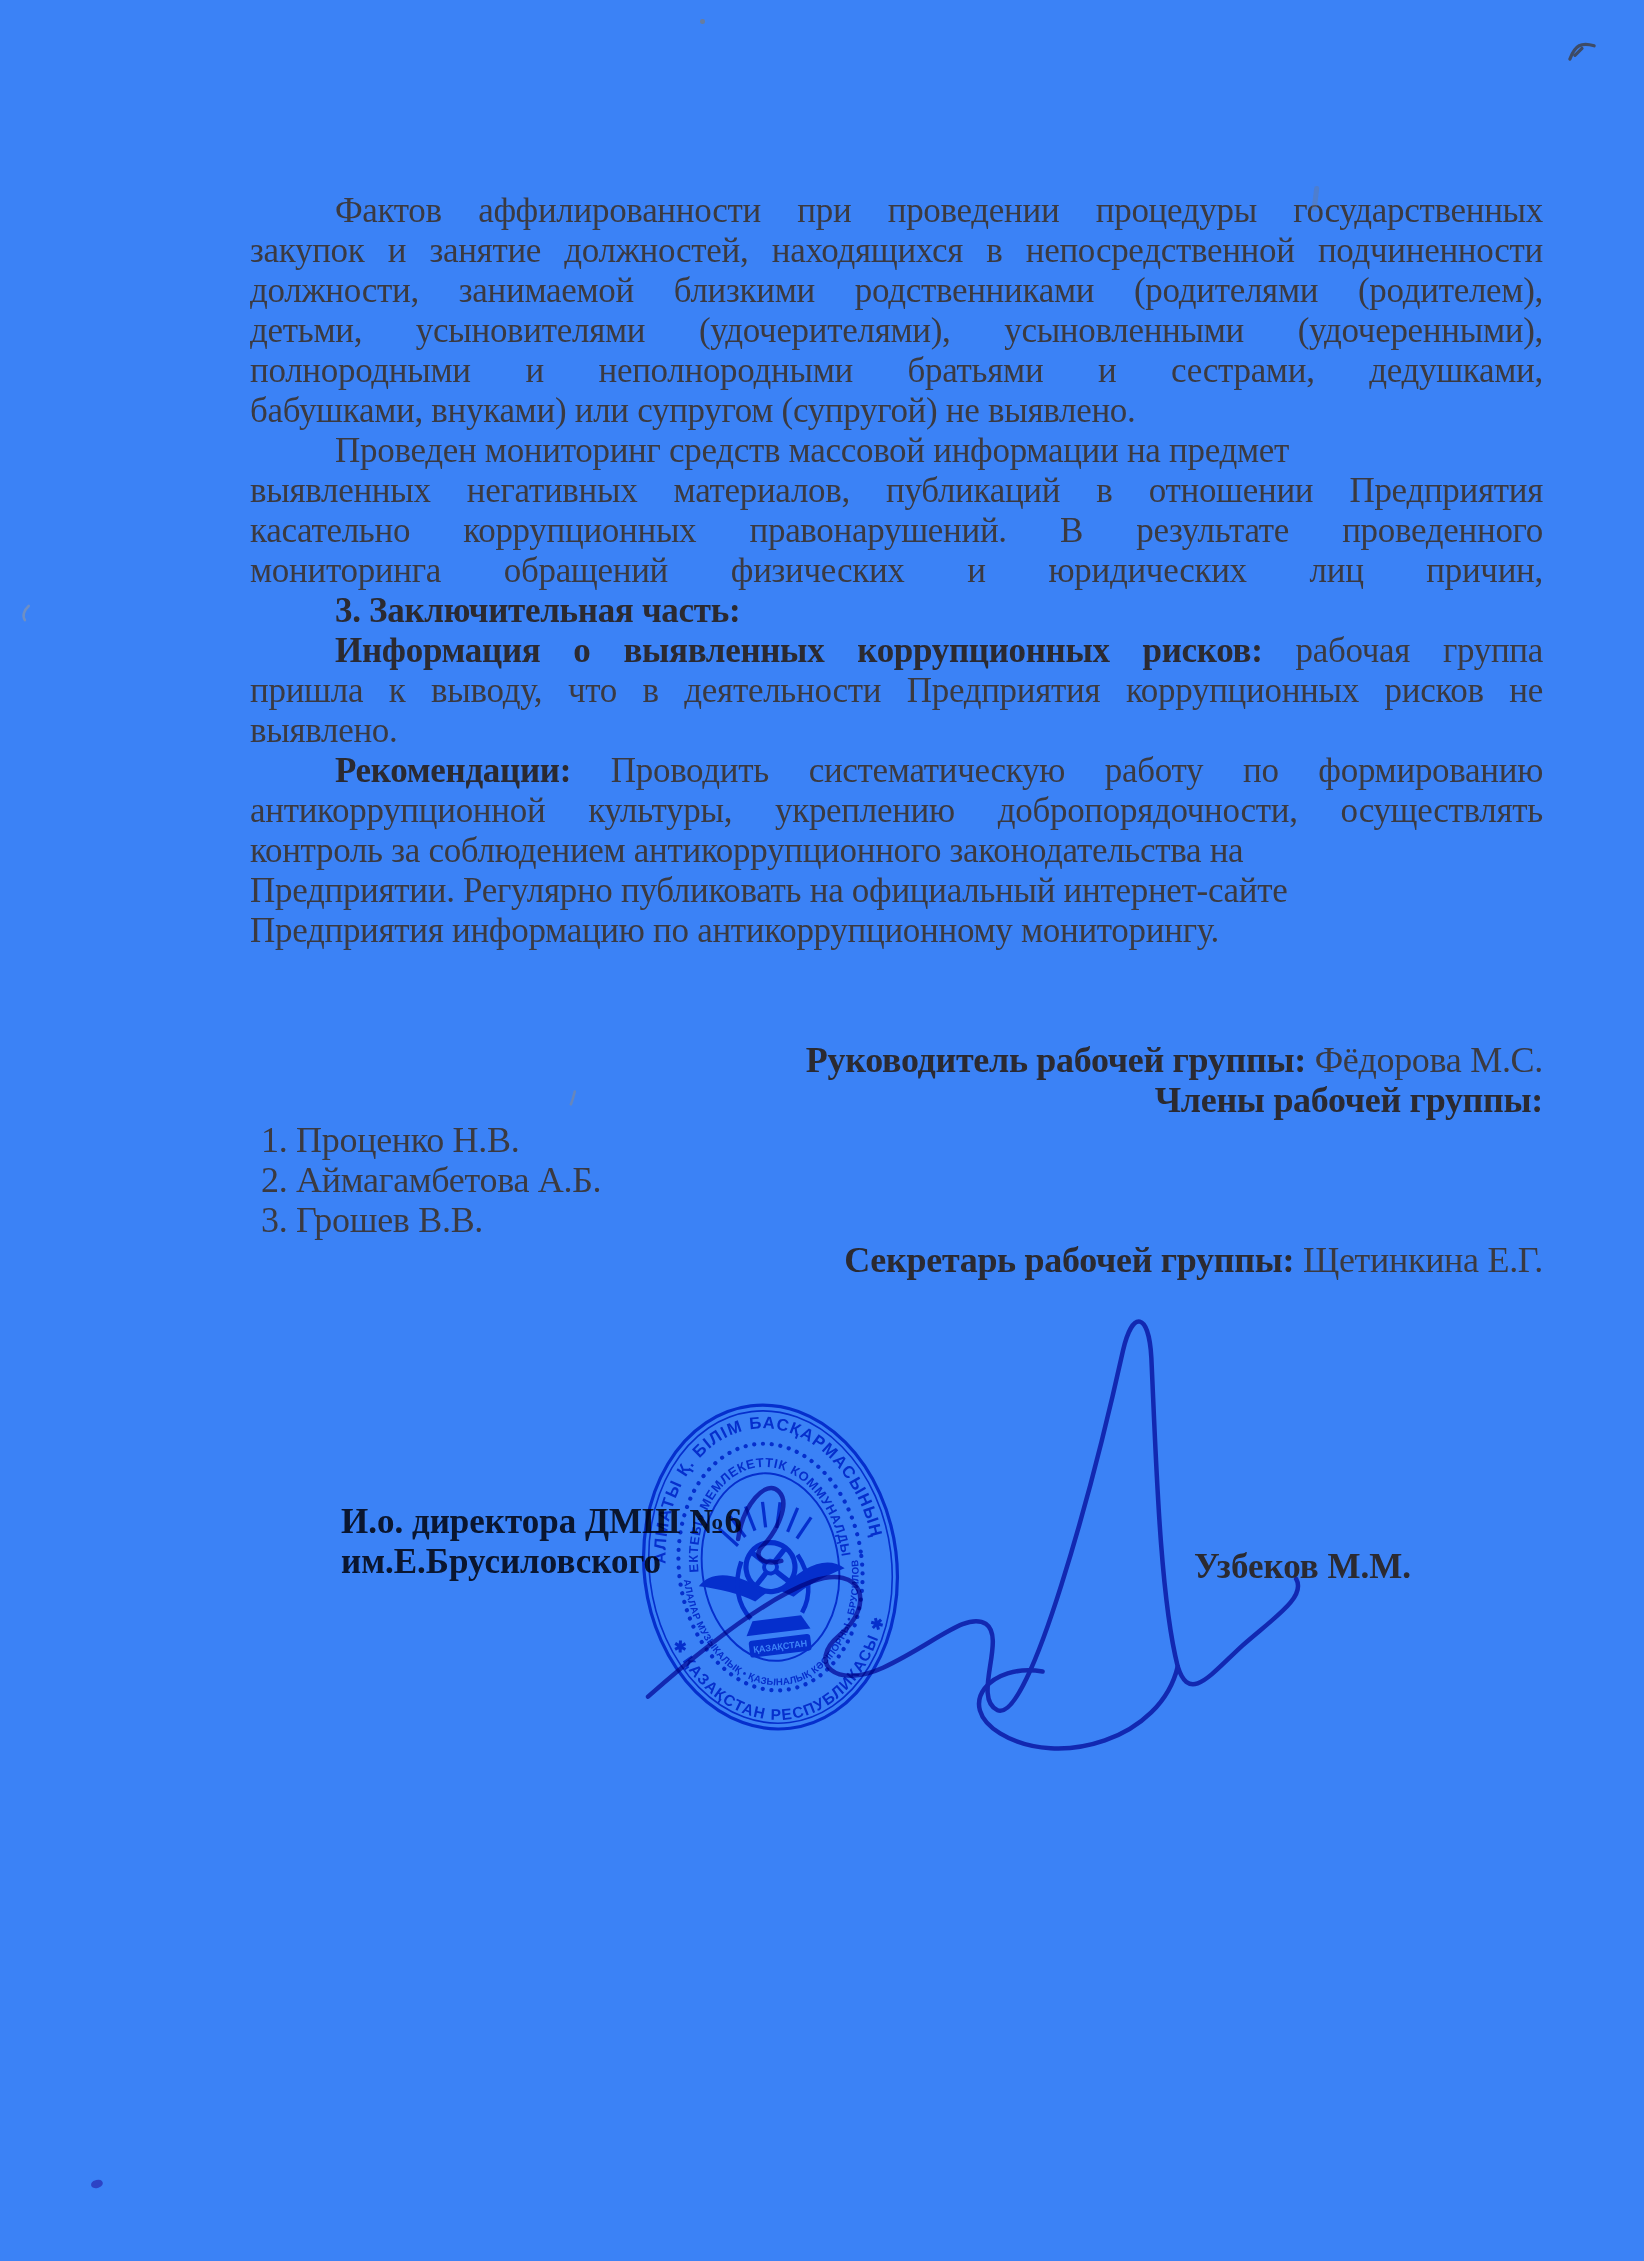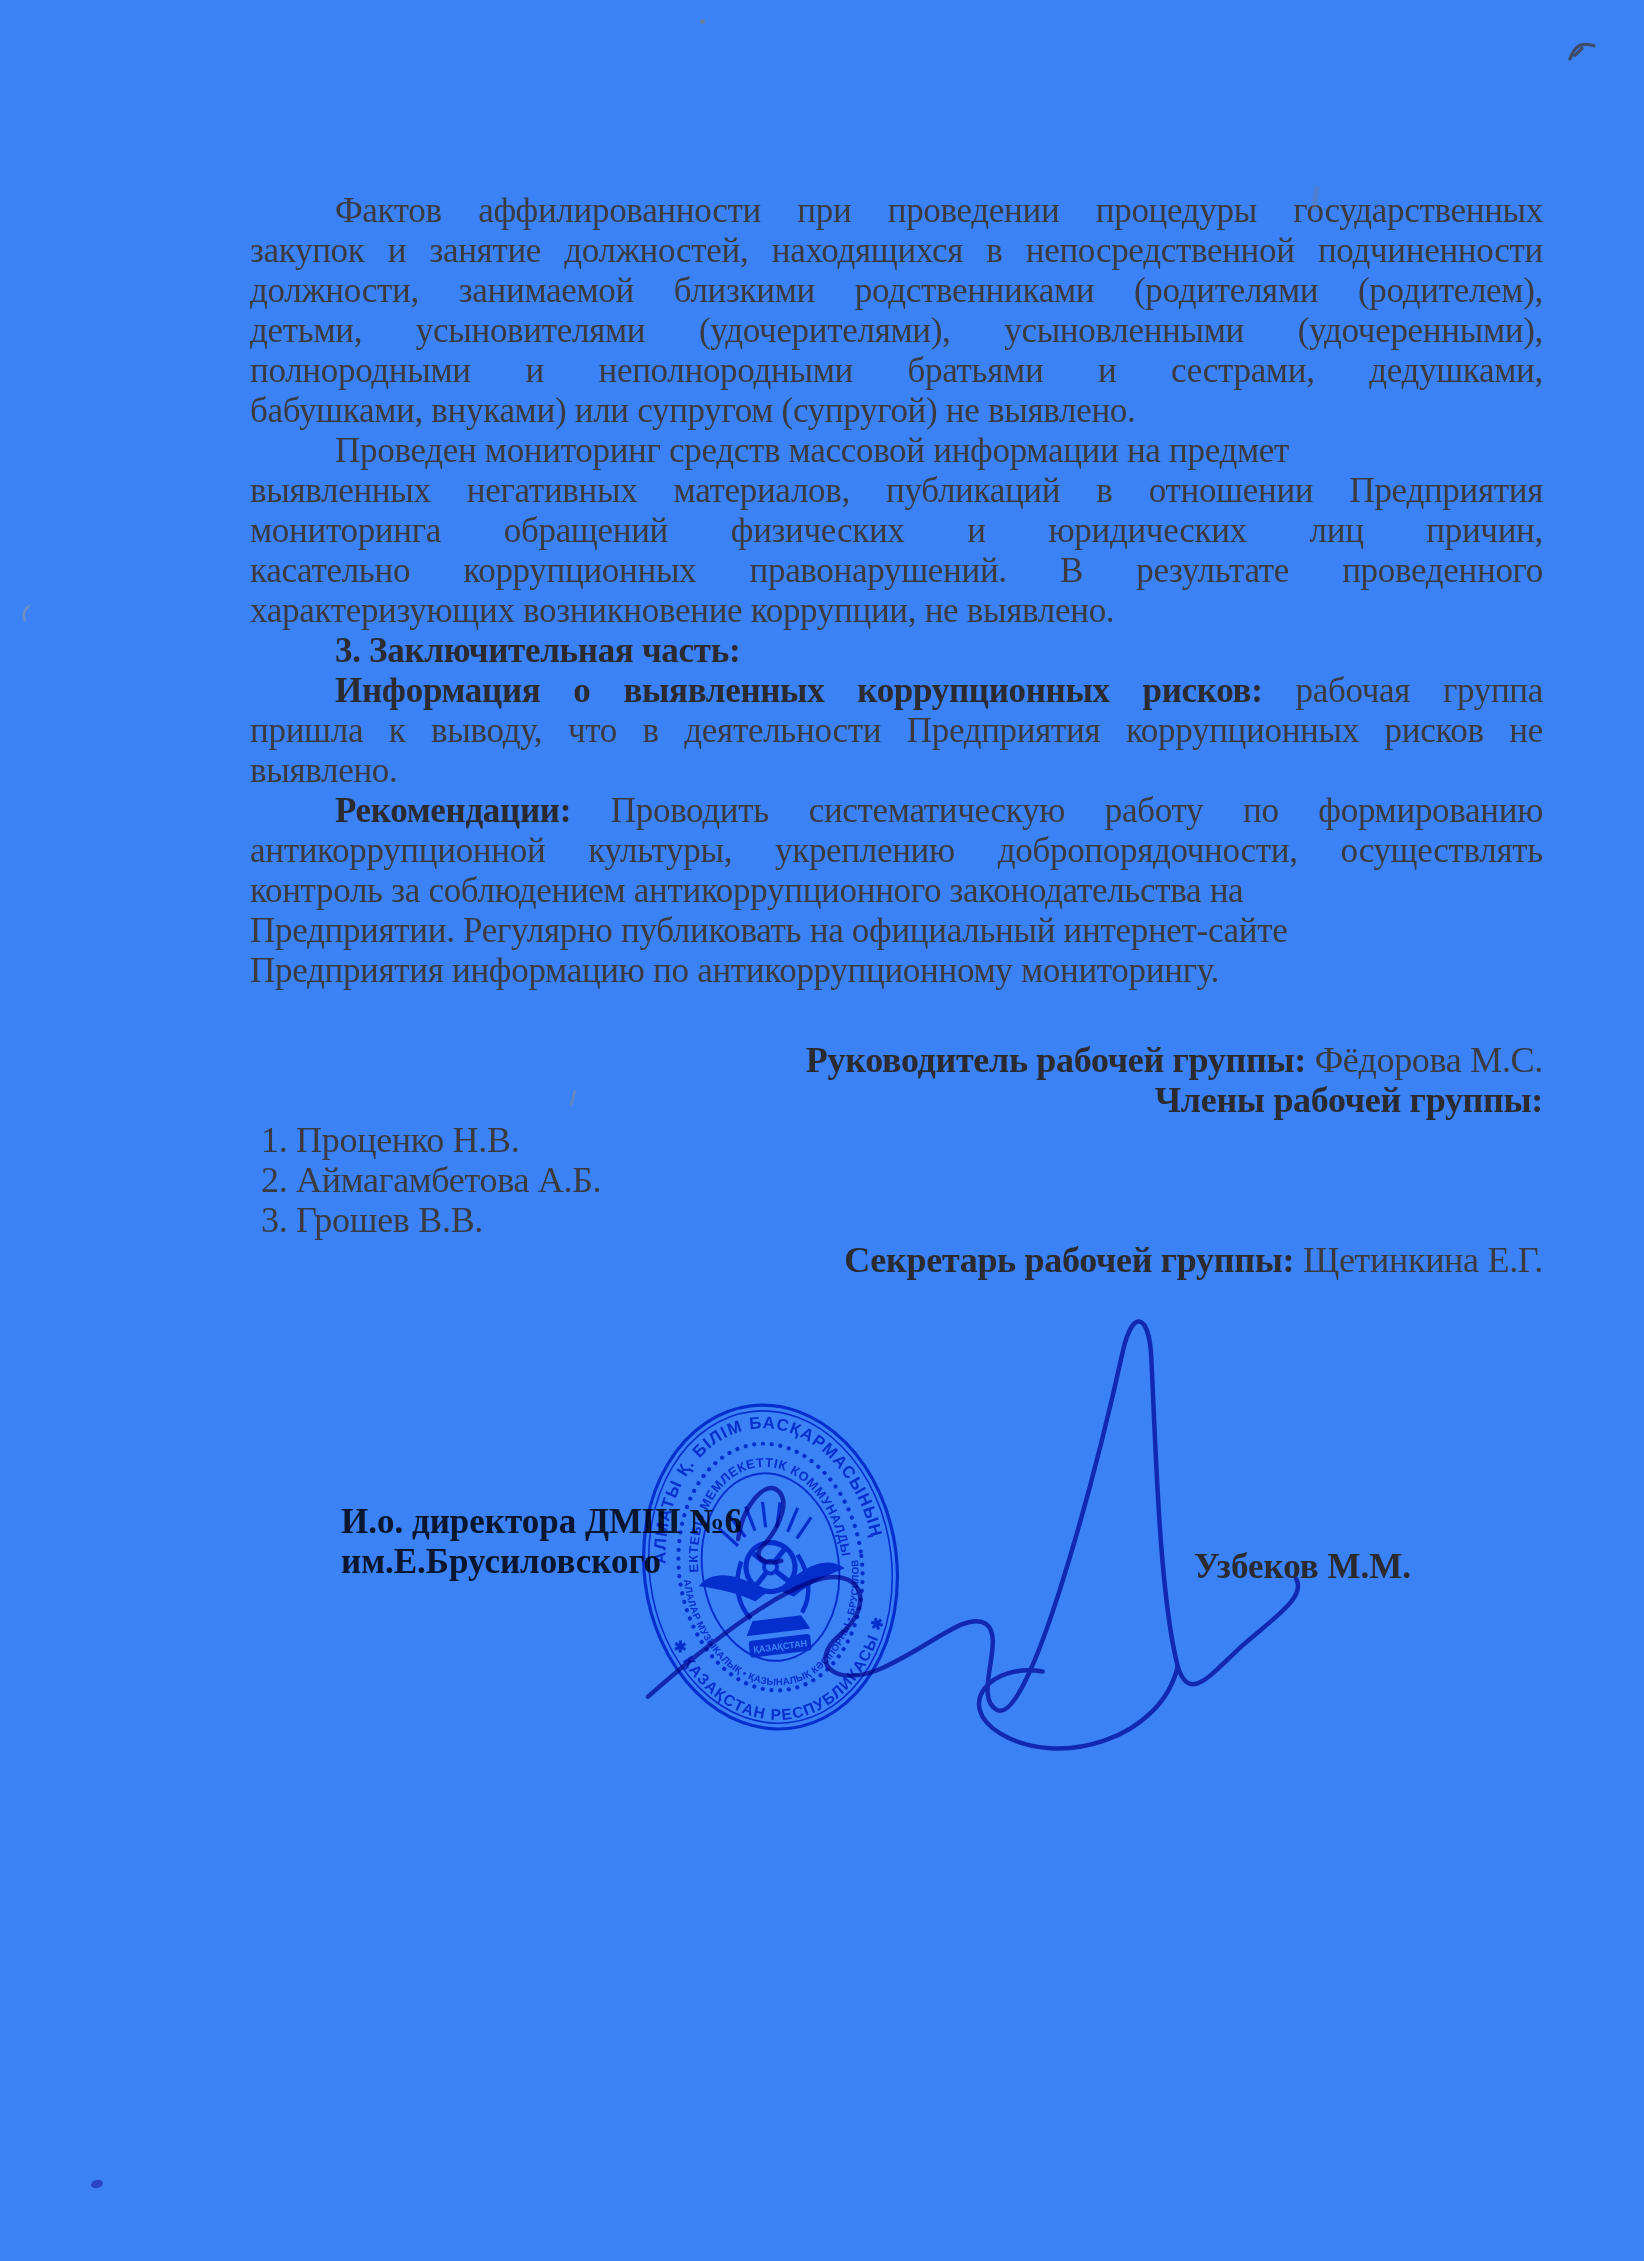--- a/index.html
+++ b/index.html
@@ -69,23 +69,22 @@
       <p class="ln">закупок и занятие должностей, находящихся в непосредственной подчиненности</p>
       <p class="ln">должности, занимаемой близкими родственниками (родителями (родителем),</p>
       <p class="ln">детьми, усыновителями (удочерителями), усыновленными (удочеренными),</p>
       <p class="ln">полнородными и неполнородными братьями и сестрами, дедушками,</p>
       <p class="ln lft">бабушками, внуками) или супругом (супругой) не выявлено.</p>
     </div>
 
     <div>
       <p class="ln lft ind">Проведен мониторинг средств массовой информации на предмет</p>
       <p class="ln">выявленных негативных материалов, публикаций в отношении Предприятия</p>
+      <p class="ln">касательно коррупционных правонарушений. В результате проведенного</p>
       <p class="ln">мониторинга обращений физических и юридических лиц причин,</p>
-      <p class="ln">касательно коррупционных правонарушений. В результате проведенного</p>
-      <p class="ln lft">характеризующих возникновение коррупции, не выявлено.</p>
     </div>
 
     <p class="ln lft ind b">3. Заключительная часть:</p>
 
     <div>
       <p class="ln ind"><b>Информация о выявленных коррупционных рисков:</b><span> рабочая группа</span></p>
       <p class="ln">пришла к выводу, что в деятельности Предприятия коррупционных рисков не</p>
       <p class="ln lft">выявлено.</p>
     </div>
 

